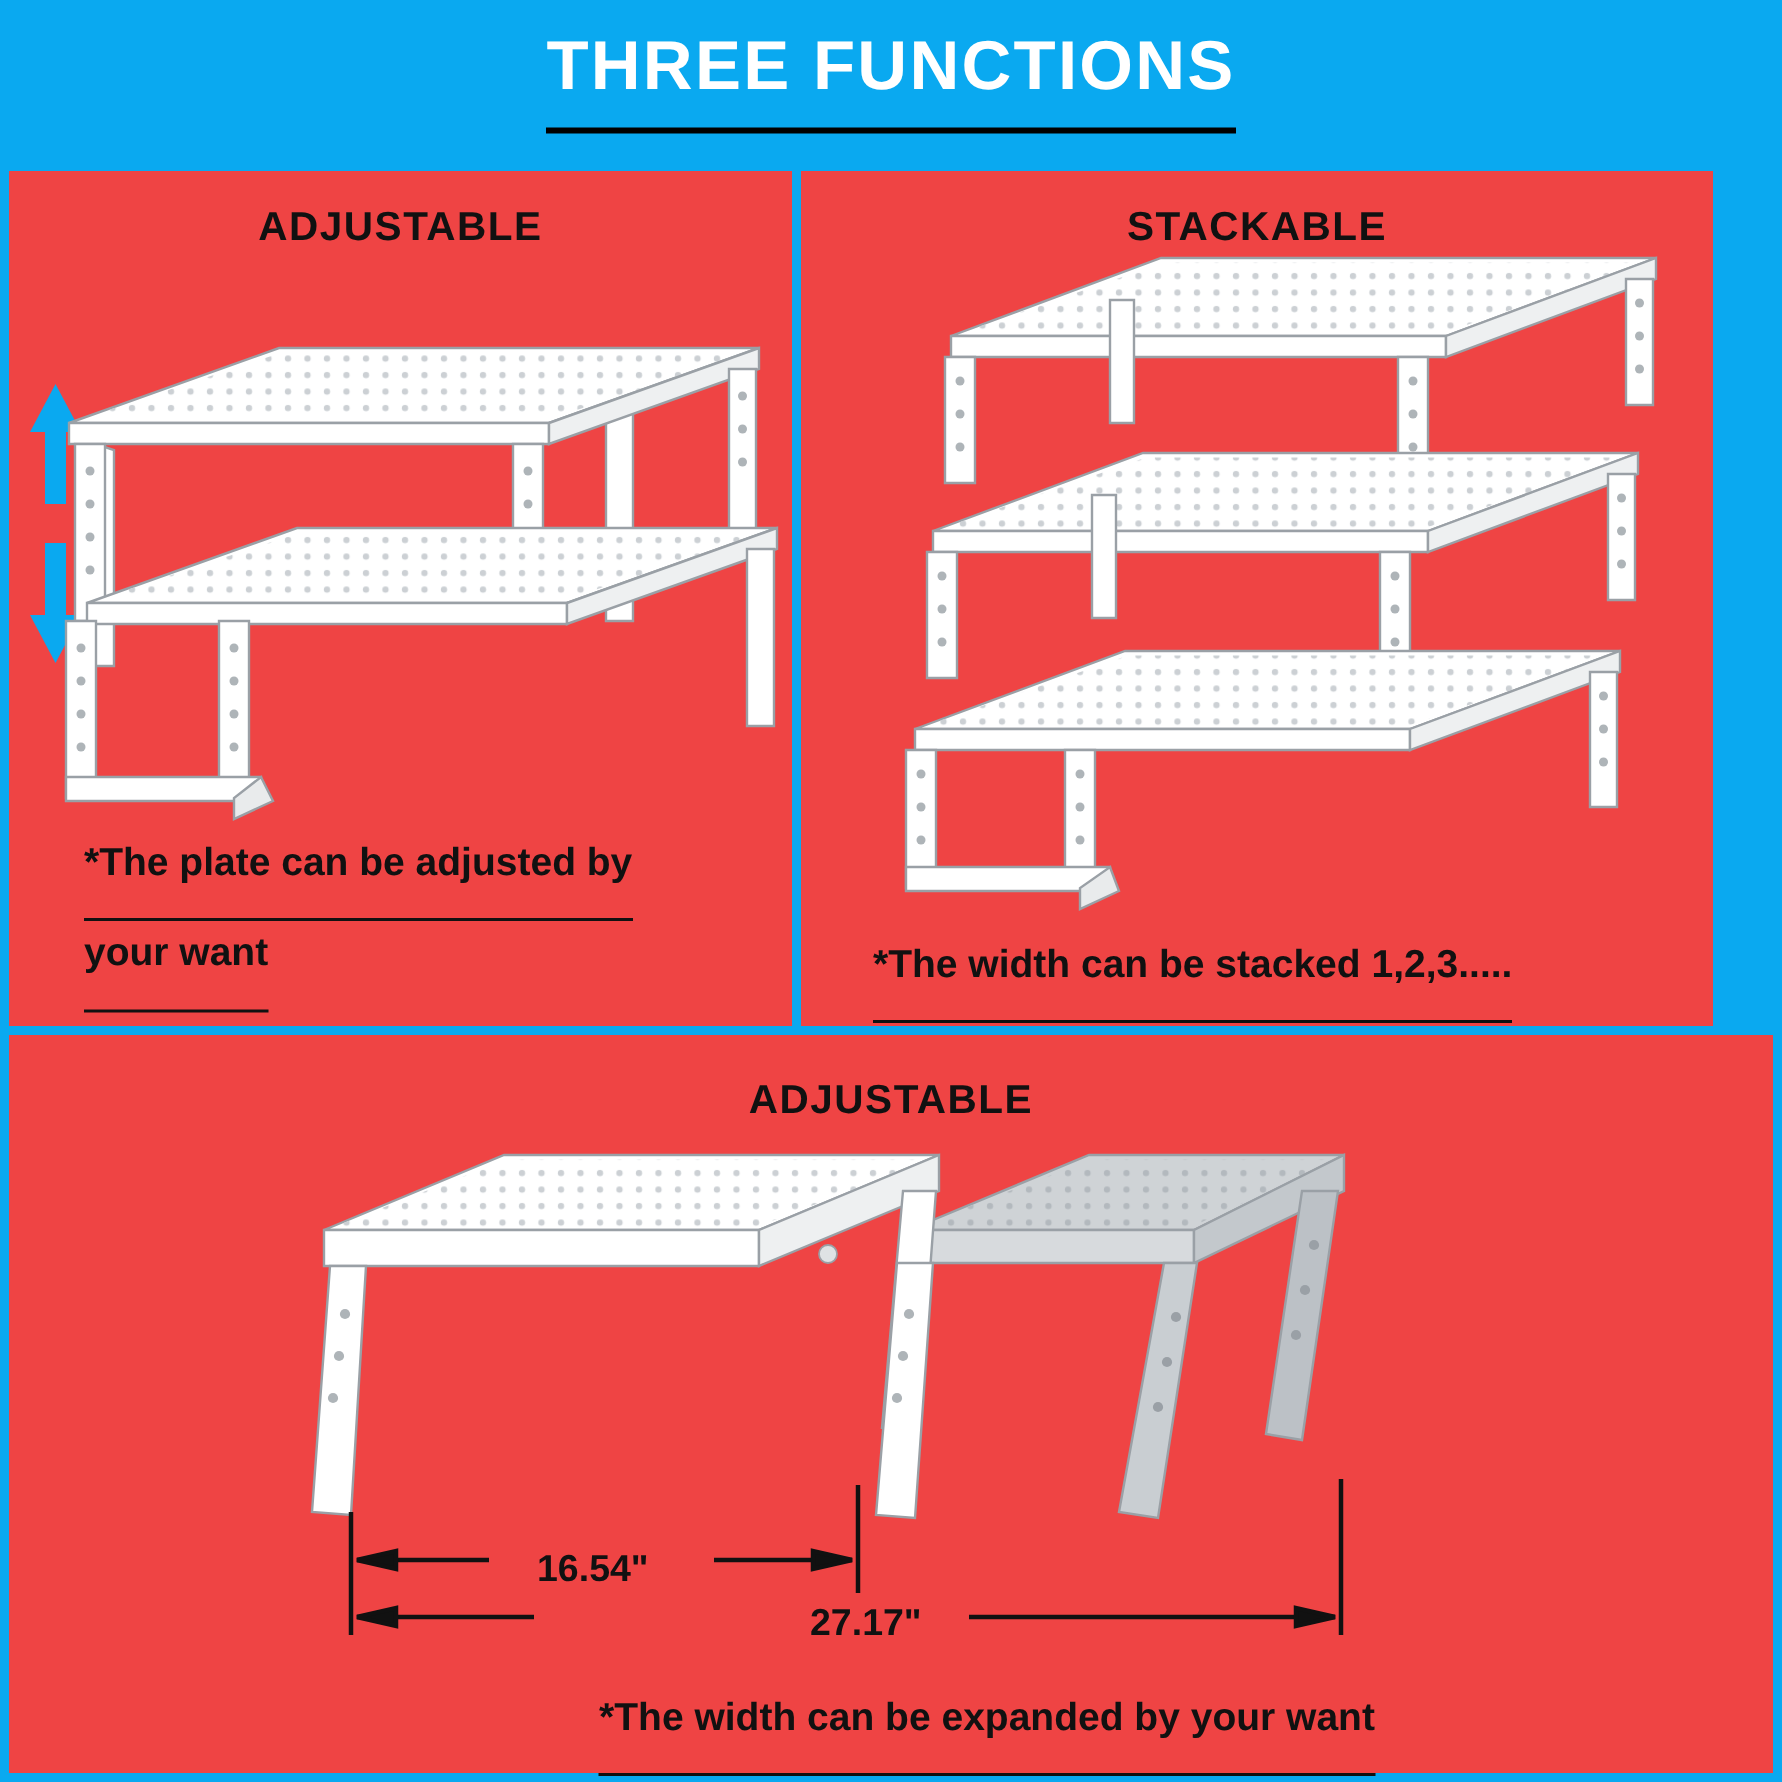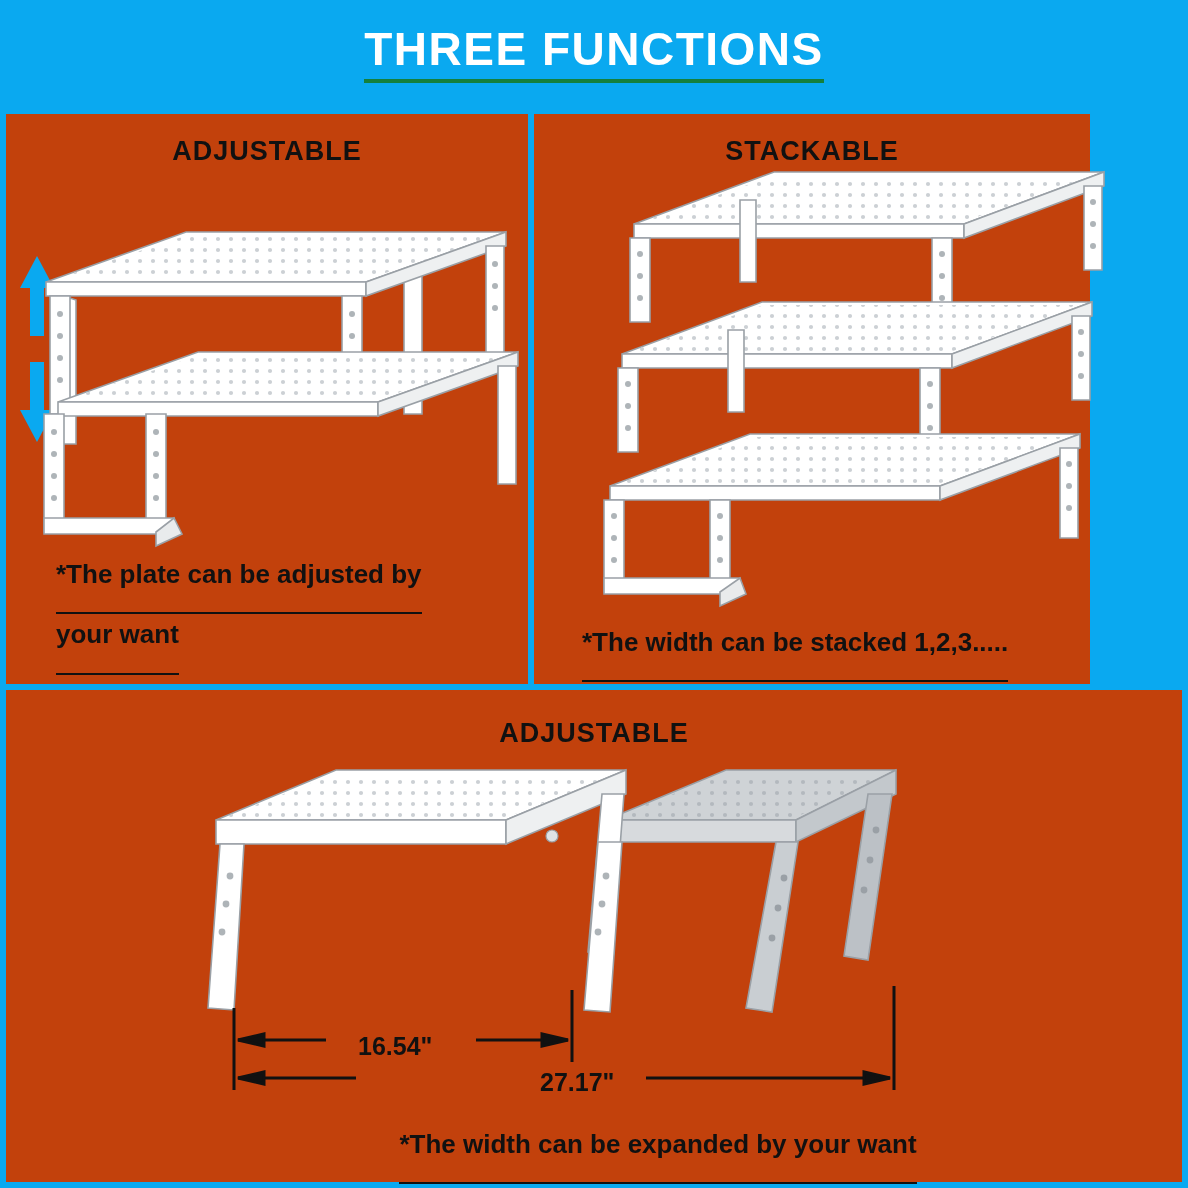--- a/index.html
+++ b/index.html
@@ -30,29 +30,29 @@
     background: #0aa9f0;
     display: flex;
     align-items: center;
     justify-content: center;
   }
   .header-title {
     color: #ffffff;
     font-size: 46px;
     font-weight: bold;
     letter-spacing: 1.5px;
-    padding-bottom: 6px;
-    border-bottom: 4px solid #15803d;
+    padding-bottom: 18px;
+    border-bottom: 4px solid #000000;
     line-height: 1.05;
   }
 
   
   .panel {
     position: absolute;
-    background: #c2410c;
+    background: #ef4444;
     box-sizing: border-box;
   }
   .panel-title {
     position: absolute;
     width: 100%;
     text-align: center;
     font-size: 27px;
     font-weight: bold;
     color: #111111;
     letter-spacing: 1px;
@@ -69,21 +69,21 @@
     display: inline-block;
     padding-bottom: 18px;
   }
 
   #panel-adjustable {
     left: 6px; top: 114px;
     width: 522px; height: 570px;
   }
   #panel-stackable {
     left: 534px; top: 114px;
-    width: 556px; height: 570px;
+    width: 608px; height: 570px;
   }
   #panel-expandable {
     left: 6px; top: 690px;
     width: 1176px; height: 492px;
   }
 
   .svg-wrap { position: absolute; left: 0; top: 0; }
 
   
   .arrow-col {

